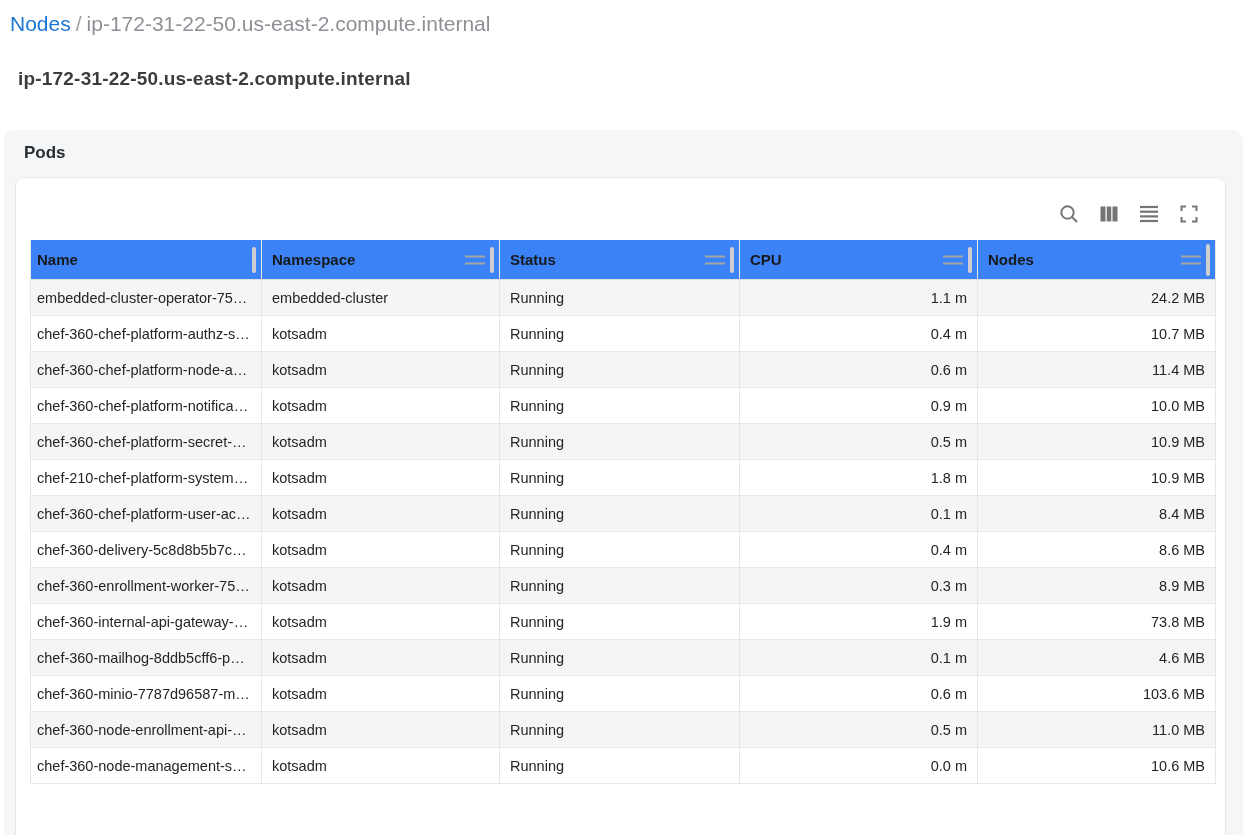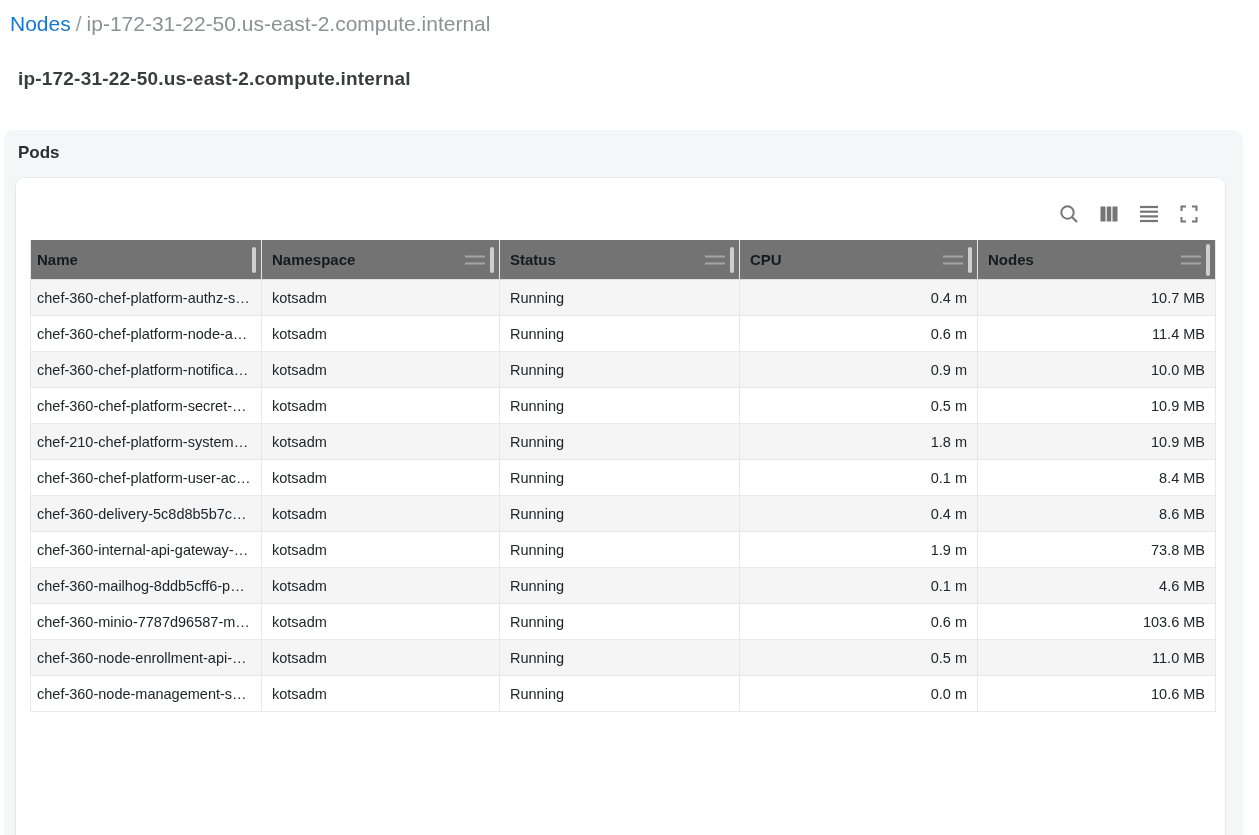--- a/index.html
+++ b/index.html
@@ -12,39 +12,39 @@
   .breadcrumb a { color:#1976d2; text-decoration:none; font-weight:500; cursor:pointer; }
   .breadcrumb .sep { margin:0 5px; color:#9aa0a5; }
 
   
   .page-title { position:absolute; left:18px; top:68px; font-size:19px; font-weight:700;
                 color:#3a3d40; letter-spacing:.2px; }
 
   
   .section-card { position:absolute; left:4px; top:130px; width:1239px; height:760px;
                   background:#f4f6f8; border-radius:10px; }
-  .section-title { position:absolute; left:14px; top:13px; font-size:17px; font-weight:700; color:#2b2e30; }
+  .section-title { position:absolute; left:20px; top:13px; font-size:17px; font-weight:700; color:#2b2e30; }
 
   
   .table-card { position:absolute; left:12px; top:48px; width:1209px; height:690px;
                 background:#ffffff; border-radius:8px;
                 box-shadow:0 0 0 1px rgba(0,0,0,0.045), 0 1px 3px rgba(0,0,0,0.05); }
 
   
   .toolbar { position:absolute; top:16px; right:16px; display:flex; }
   .icon-btn { width:40px; height:40px; border-radius:50%; display:flex; align-items:center;
               justify-content:center; cursor:pointer; background:transparent; border:none; }
   .icon-btn svg { display:block; }
 
   
   .tbl-wrap { position:absolute; left:14px; top:62px; width:1186px; }
   table { border-collapse:separate; border-spacing:0; table-layout:fixed; width:1186px; }
   col.c1{width:232px} col.c2{width:238px} col.c3{width:240px} col.c4{width:238px} col.c5{width:238px}
 
-  th { position:relative; height:40px; background:#737373; text-align:left; vertical-align:middle;
+  th { position:relative; height:40px; background:#3b82f6; text-align:left; vertical-align:middle;
        font-size:15px; font-weight:700; color:#17191b; padding:0 26px 0 10px;
        border-bottom:1px solid #dfdfdf; border-right:1px solid #e7e7e7; white-space:nowrap; overflow:hidden; }
   th:first-child { padding-left:6px; border-left:1px solid #e7e7e7; }
 
   td { height:36px; vertical-align:middle; font-size:14.5px; color:#222528; padding:0 10px;
        border-bottom:1px solid #e9e9e9; border-right:1px solid #e7e7e7;
        white-space:nowrap; overflow:hidden; text-overflow:ellipsis; background:#ffffff; }
   td:first-child { padding-left:6px; border-left:1px solid #e7e7e7; }
   tbody tr:nth-child(odd) td { background:#f5f5f5; }
   td.num { text-align:right; }
@@ -144,20 +144,27 @@
               </th>
               <th>
                 <span>Nodes</span>
                 <span class="drag-handle"></span>
                 <span class="resize-handle resize-tall"></span>
               </th>
             </tr>
           </thead>
           <tbody>
               <tr>
+          <td>embedded-cluster-operator-758…</td>
+          <td>embedded-cluster</td>
+          <td>Running</td>
+          <td class="num">1.1 m</td>
+          <td class="num">24.2 MB</td>
+        </tr>
+              <tr>
           <td>chef-360-chef-platform-authz-se…</td>
           <td>kotsadm</td>
           <td>Running</td>
           <td class="num">0.4 m</td>
           <td class="num">10.7 MB</td>
         </tr>
               <tr>
           <td>chef-360-chef-platform-node-ac…</td>
           <td>kotsadm</td>
           <td>Running</td>
@@ -191,20 +198,27 @@
           <td>Running</td>
           <td class="num">0.1 m</td>
           <td class="num">8.4 MB</td>
         </tr>
               <tr>
           <td>chef-360-delivery-5c8d8b5b7c-r…</td>
           <td>kotsadm</td>
           <td>Running</td>
           <td class="num">0.4 m</td>
           <td class="num">8.6 MB</td>
+        </tr>
+              <tr>
+          <td>chef-360-enrollment-worker-758…</td>
+          <td>kotsadm</td>
+          <td>Running</td>
+          <td class="num">0.3 m</td>
+          <td class="num">8.9 MB</td>
         </tr>
               <tr>
           <td>chef-360-internal-api-gateway-6…</td>
           <td>kotsadm</td>
           <td>Running</td>
           <td class="num">1.9 m</td>
           <td class="num">73.8 MB</td>
         </tr>
               <tr>
           <td>chef-360-mailhog-8ddb5cff6-pb…</td>

